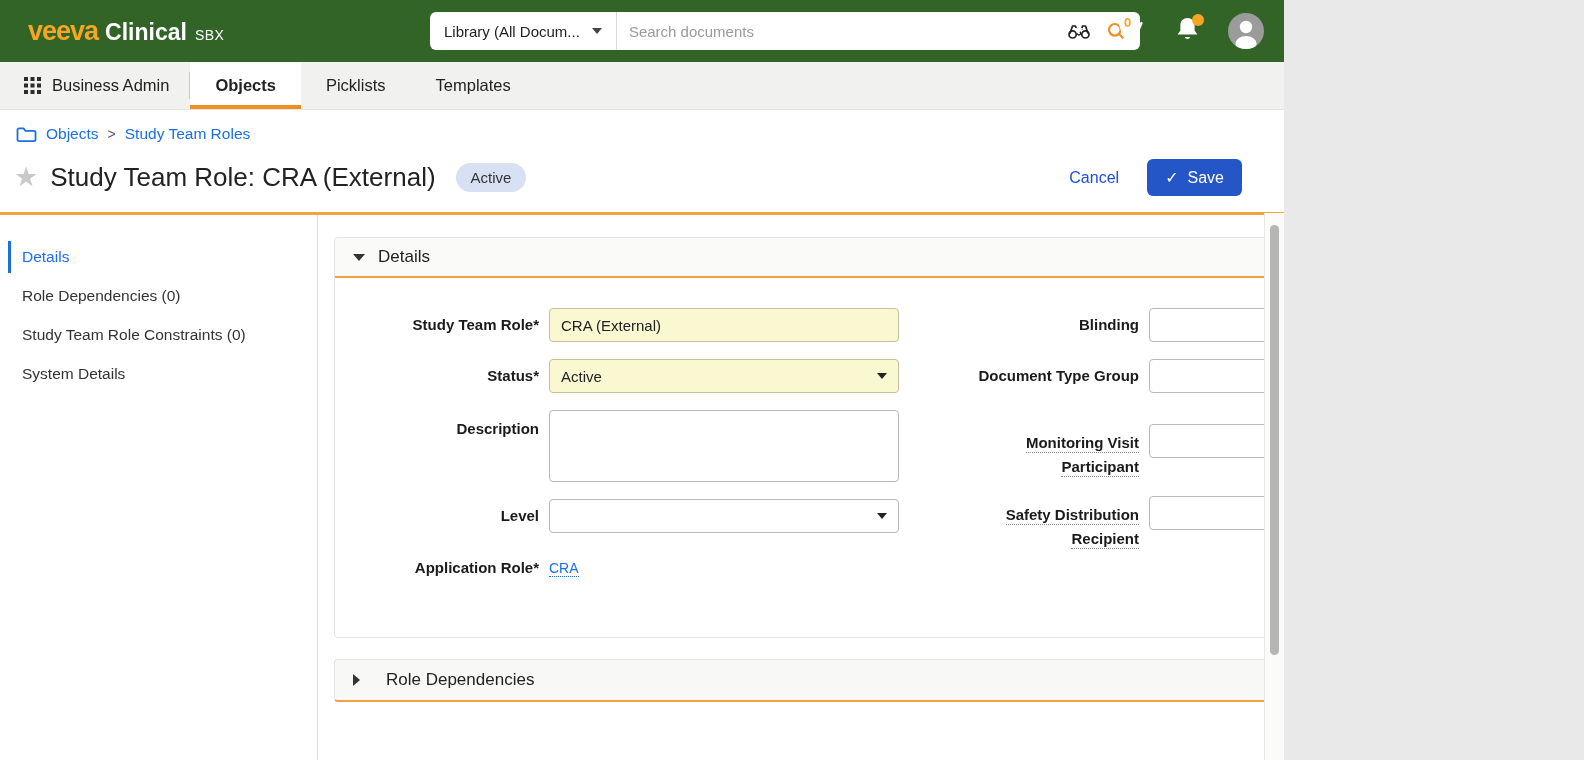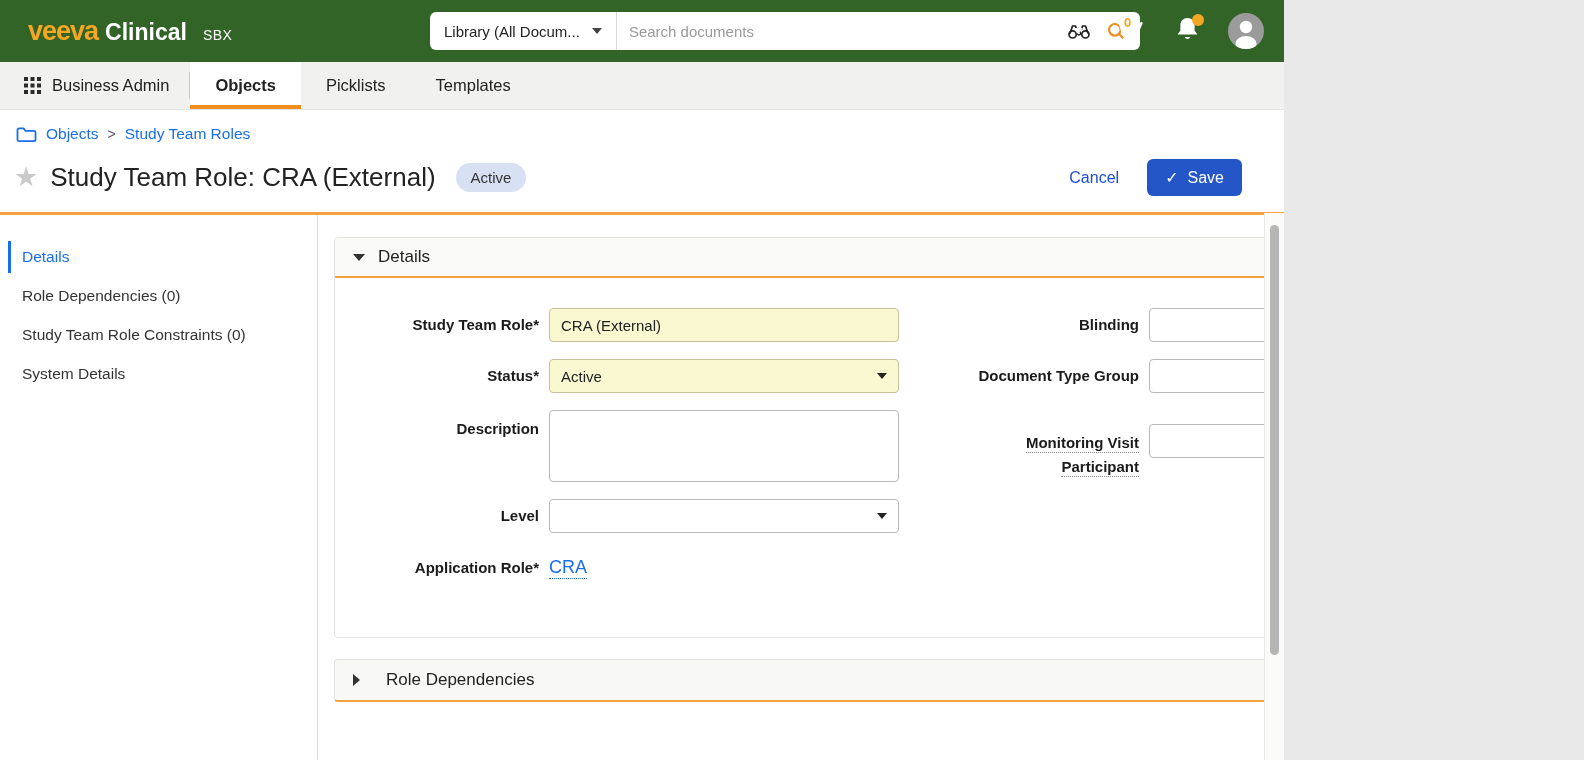--- a/index.html
+++ b/index.html
@@ -5,21 +5,21 @@
   * { margin:0; padding:0; box-sizing:border-box; }
   html,body { background:#e9e9e9; }
   body { font-family:"Liberation Sans", sans-serif; }
   #app { position:relative; width:1284px; height:760px; background:#fff; overflow:hidden; }
 
   
   .header { position:relative; height:62px; background:#336427; display:flex; align-items:center; padding-left:28px; }
   .logo { display:flex; align-items:baseline; }
   .logo-brand { color:#F5A623; font-size:27px; font-weight:bold; letter-spacing:-1px; }
   .logo-product { color:#fff; font-size:23px; font-weight:bold; margin-left:7px; }
-  .logo-env { color:#fff; font-size:14px; margin-left:16px; letter-spacing:.5px; }
+  .logo-env { color:#fff; font-size:14px; margin-left:8px; letter-spacing:.5px; }
 
   .searchbar { position:absolute; left:430px; top:12px; width:710px; height:38px; background:#fff; border-radius:6px; display:flex; align-items:center; overflow:hidden; }
   .search-scope { display:flex; align-items:center; gap:12px; padding:0 14px; height:100%; font-size:15px; color:#222; cursor:pointer; white-space:nowrap; }
   .search-divider { width:1px; height:100%; background:#d9d9d9; }
   .search-input { flex:1; height:100%; border:none; outline:none; font-size:15px; color:#333; padding:0 12px; font-family:inherit; }
   .search-input::placeholder { color:#9a9a9a; }
   .search-icons { display:flex; align-items:center; gap:16px; padding-right:14px; }
 
   .header-right { position:absolute; right:20px; top:0; height:100%; display:flex; align-items:center; gap:28px; }
   .account { display:flex; align-items:center; gap:9px; color:#fff; font-size:16px; cursor:pointer; white-space:nowrap; }
@@ -76,21 +76,21 @@
   .flabel { text-align:right; font-weight:bold; font-size:15px; color:#1B1B1B; line-height:1.6; }
   .frow.top .flabel { padding-top:7px; }
   .dotted { border-bottom:1px dotted #8A8A8A; padding-bottom:1px; }
 
   .ctl { height:34px; border:1px solid #B9B9B9; border-radius:4px; background:#fff; display:flex; align-items:center; padding:0 11px; font-size:15px; color:#222; }
   .ctl.req { background:#FAF8D1; border-color:#C8C09A; }
   .ctl.select { justify-content:space-between; cursor:pointer; }
   .ctl.select .caret { color:#222; }
   .ctl.lookup { justify-content:flex-end; }
   textarea.ctl-area { width:350px; height:72px; border:1px solid #B9B9B9; border-radius:4px; resize:none; font-family:inherit; font-size:15px; padding:6px 10px; }
-  .link { color:#1A6FE8; font-size:18px; border-bottom:1px dotted #1A6FE8; cursor:pointer; align-self:center; justify-self:start; }
+  .link { color:#1A6FE8; font-size:14px; border-bottom:1px dotted #1A6FE8; cursor:pointer; align-self:center; justify-self:start; }
 
   .radio-group { display:flex; align-items:center; gap:30px; padding-top:4px; }
   .radio { display:flex; align-items:center; gap:8px; font-size:15px; color:#222; cursor:pointer; }
   .radio-circle { width:18px; height:18px; border-radius:50%; border:2px solid #C6C6C6; background:#fff; display:flex; align-items:center; justify-content:center; }
   .radio.selected .radio-circle { border-color:#2460D8; }
   .radio.selected .radio-dot { width:10px; height:10px; border-radius:50%; background:#2460D8; }
 
   .row-training { position:relative; margin-top:6px; }
   .training-highlight { position:absolute; left:-4px; top:-14px; width:473px; height:92px; border:6px solid #F00FD0; pointer-events:none; z-index:4; }
 
@@ -288,20 +288,30 @@
             <div class="frow top" style="margin-top:14px;">
               <div class="flabel">
                 <div><span class="dotted">Monitoring Visit</span></div>
                 <div><span class="dotted">Participant</span></div>
               </div>
               <div class="ctl select">
                 <span></span>
                 <span class="caret"></span>
               </div>
             </div>
+            <div class="frow top">
+              <div class="flabel">
+                <div><span class="dotted">Safety Distribution</span></div>
+                <div><span class="dotted">Recipient</span></div>
+              </div>
+              <div class="ctl select">
+                <span></span>
+                <span class="caret"></span>
+              </div>
+            </div>
           </div>
 
         </div>
       </div>
 
       <div class="panel collapsed">
         <div class="panel-header" style="background:transparent;gap:26px;">
           <span class="tri-right"></span>
           <span>Role Dependencies</span>
         </div>

